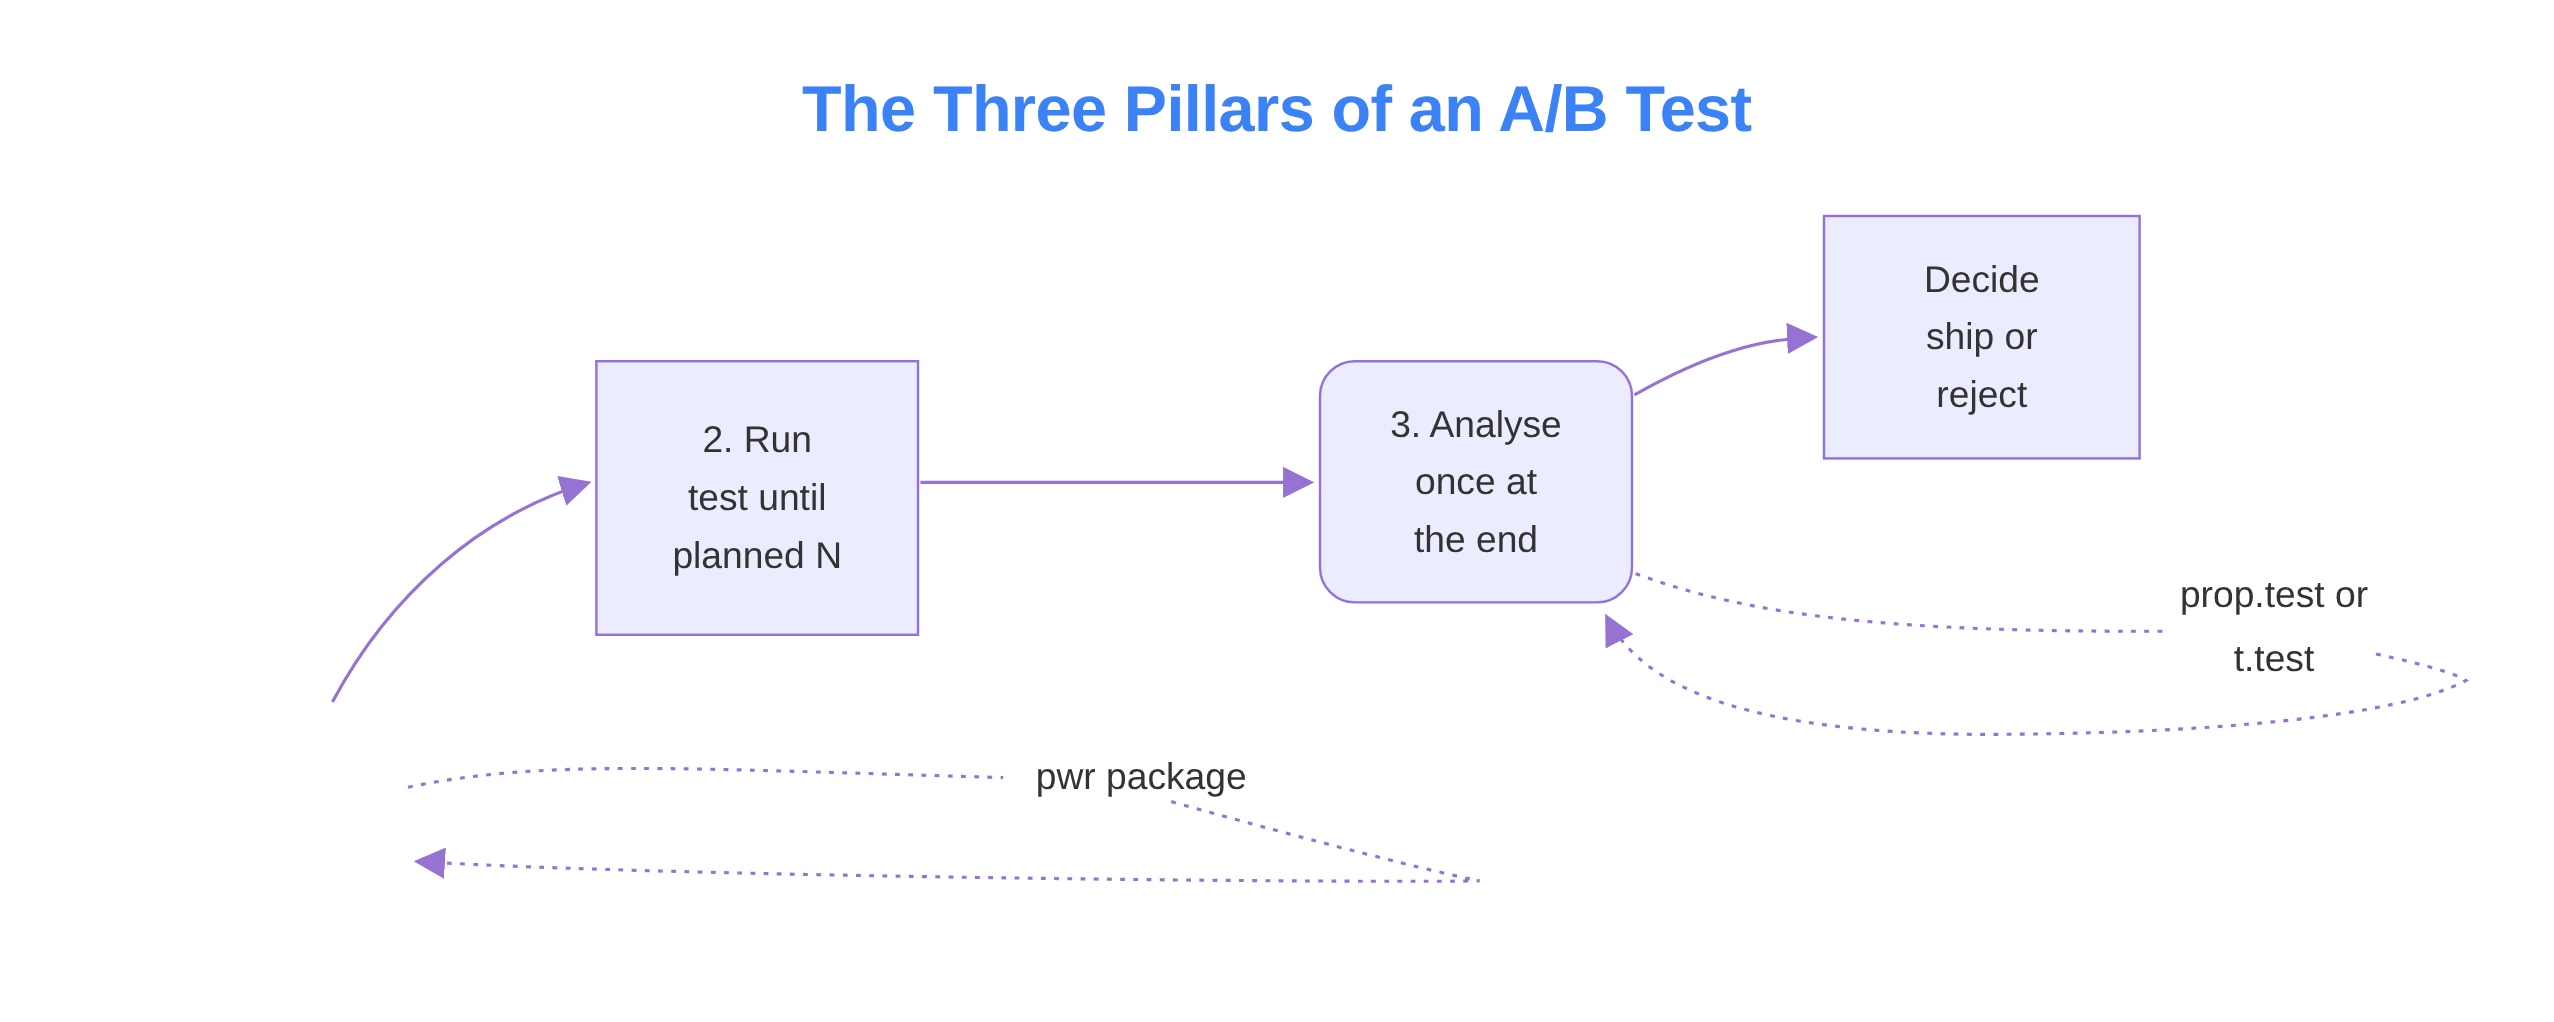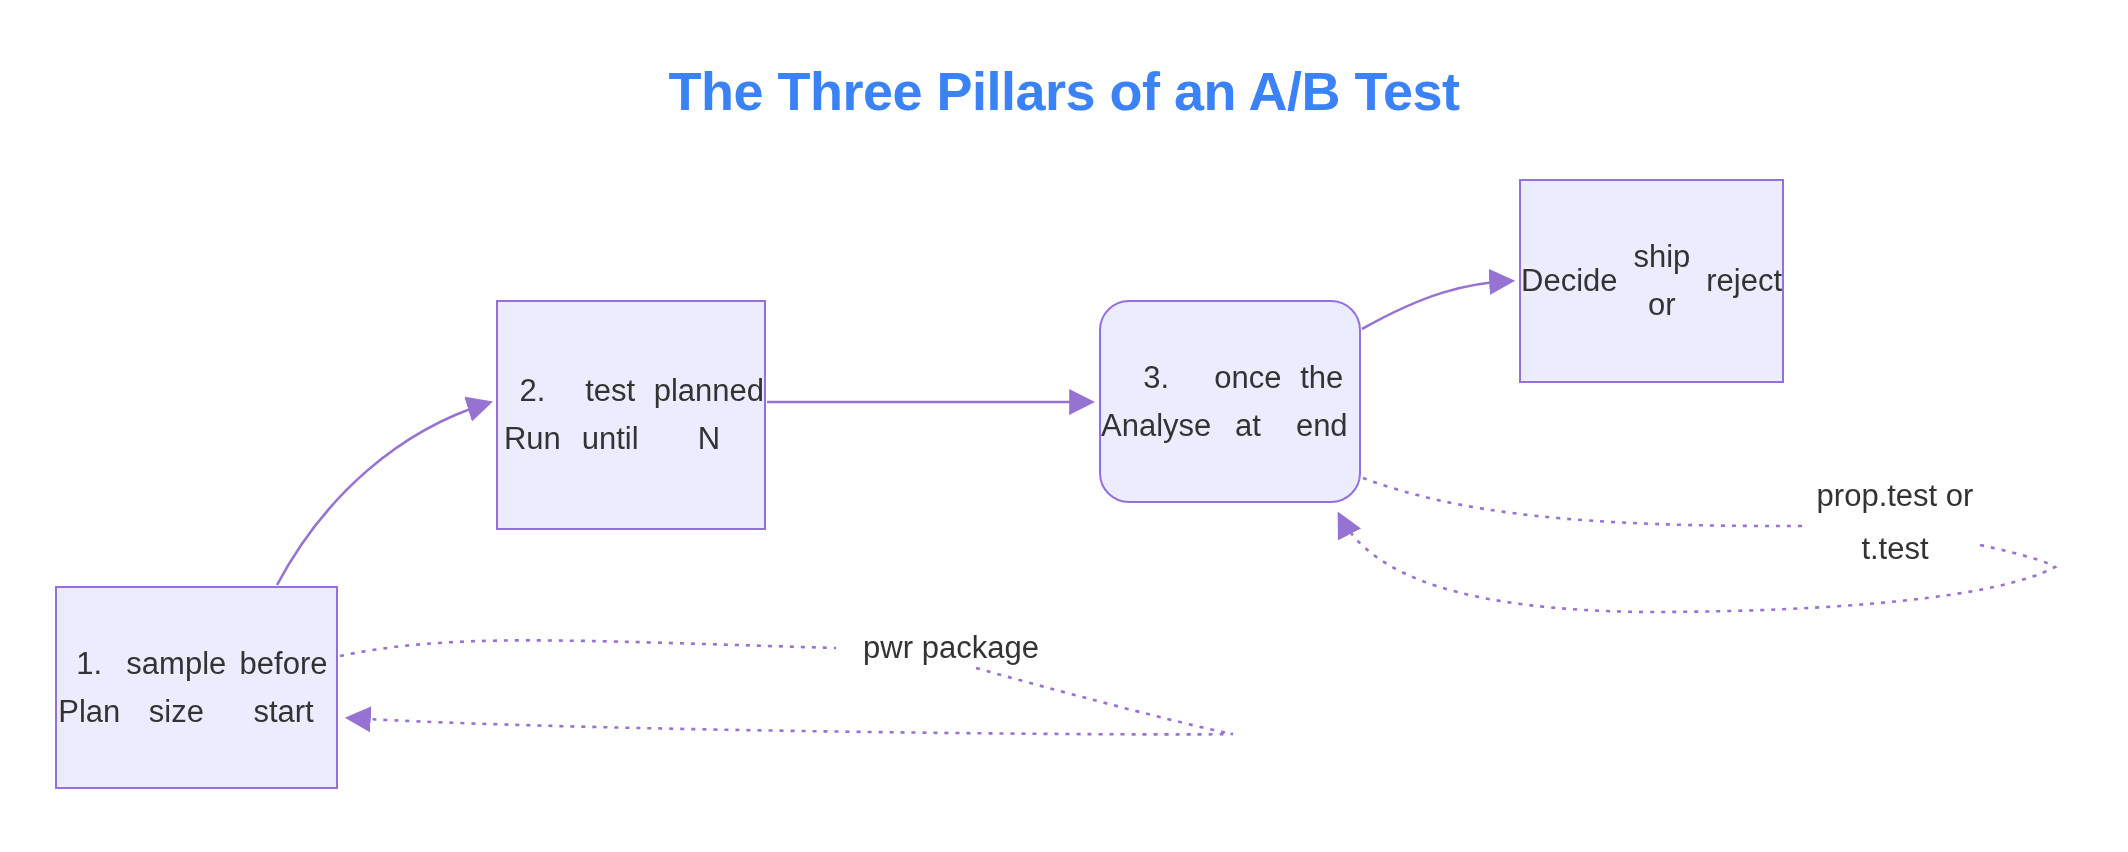--- a/index.html
+++ b/index.html
@@ -9,21 +9,21 @@
   }
   .diagram-title{
     position:absolute;left:0;top:60px;width:100%;text-align:center;
     font-size:54px;font-weight:700;color:#3b82f6;letter-spacing:-0.5px;
   }
   svg.edge-layer{position:absolute;left:0;top:0;width:2128px;height:852px;}
   .edge{fill:none;stroke:#9673D2;stroke-width:2.6px;}
   .edge.dotted{stroke-dasharray:4 7;}
   .node{
     position:absolute;background:#ECECFF;border:2.6px solid #9370DB;
-    display:flex;flex-direction:row;justify-content:center;align-items:center;
+    display:flex;flex-direction:column;justify-content:center;align-items:center;
     text-align:center;font-size:31px;line-height:48px;color:#333333;
     box-sizing:border-box;
   }
   .node span{display:block;}
   .edge-label{
     position:absolute;transform:translate(-50%,-50%);text-align:center;
     font-size:31px;line-height:53px;color:#333333;white-space:nowrap;
   }
   .edge-label span{display:block;}
 </style>
@@ -49,25 +49,20 @@
 
     <path class="edge dotted" d="M 340 656 C 450 633, 560 640, 836 648"></path>
 
     <path class="edge dotted" d="M 976 668 C 1090 700, 1200 728, 1233 734 C 1160 736, 560 731, 350 718" marker-end="url(#arrowhead)"></path>
 
     <path class="edge dotted" d="M 1363 478 C 1460 514, 1580 527, 1806 526"></path>
 
     <path class="edge dotted" d="M 1980 545 C 2022 554, 2048 562, 2055 567 C 2000 597, 1840 612, 1645 612 C 1468 610, 1372 578, 1340 516" marker-end="url(#arrowhead)"></path>
   </svg>
 
-  <div class="node" style="left:55px;top:586px;width:283px;height:203px;">
-    <span>1. Plan</span>
-    <span>sample size</span>
-    <span>before start</span>
-  </div>
 
   <div class="node" style="left:496px;top:300px;width:270px;height:230px;">
     <span>2. Run</span>
     <span>test until</span>
     <span>planned N</span>
   </div>
 
   <div class="node" style="left:1099px;top:300px;width:262px;height:203px;border-radius:30px;">
     <span>3. Analyse</span>
     <span>once at</span>

